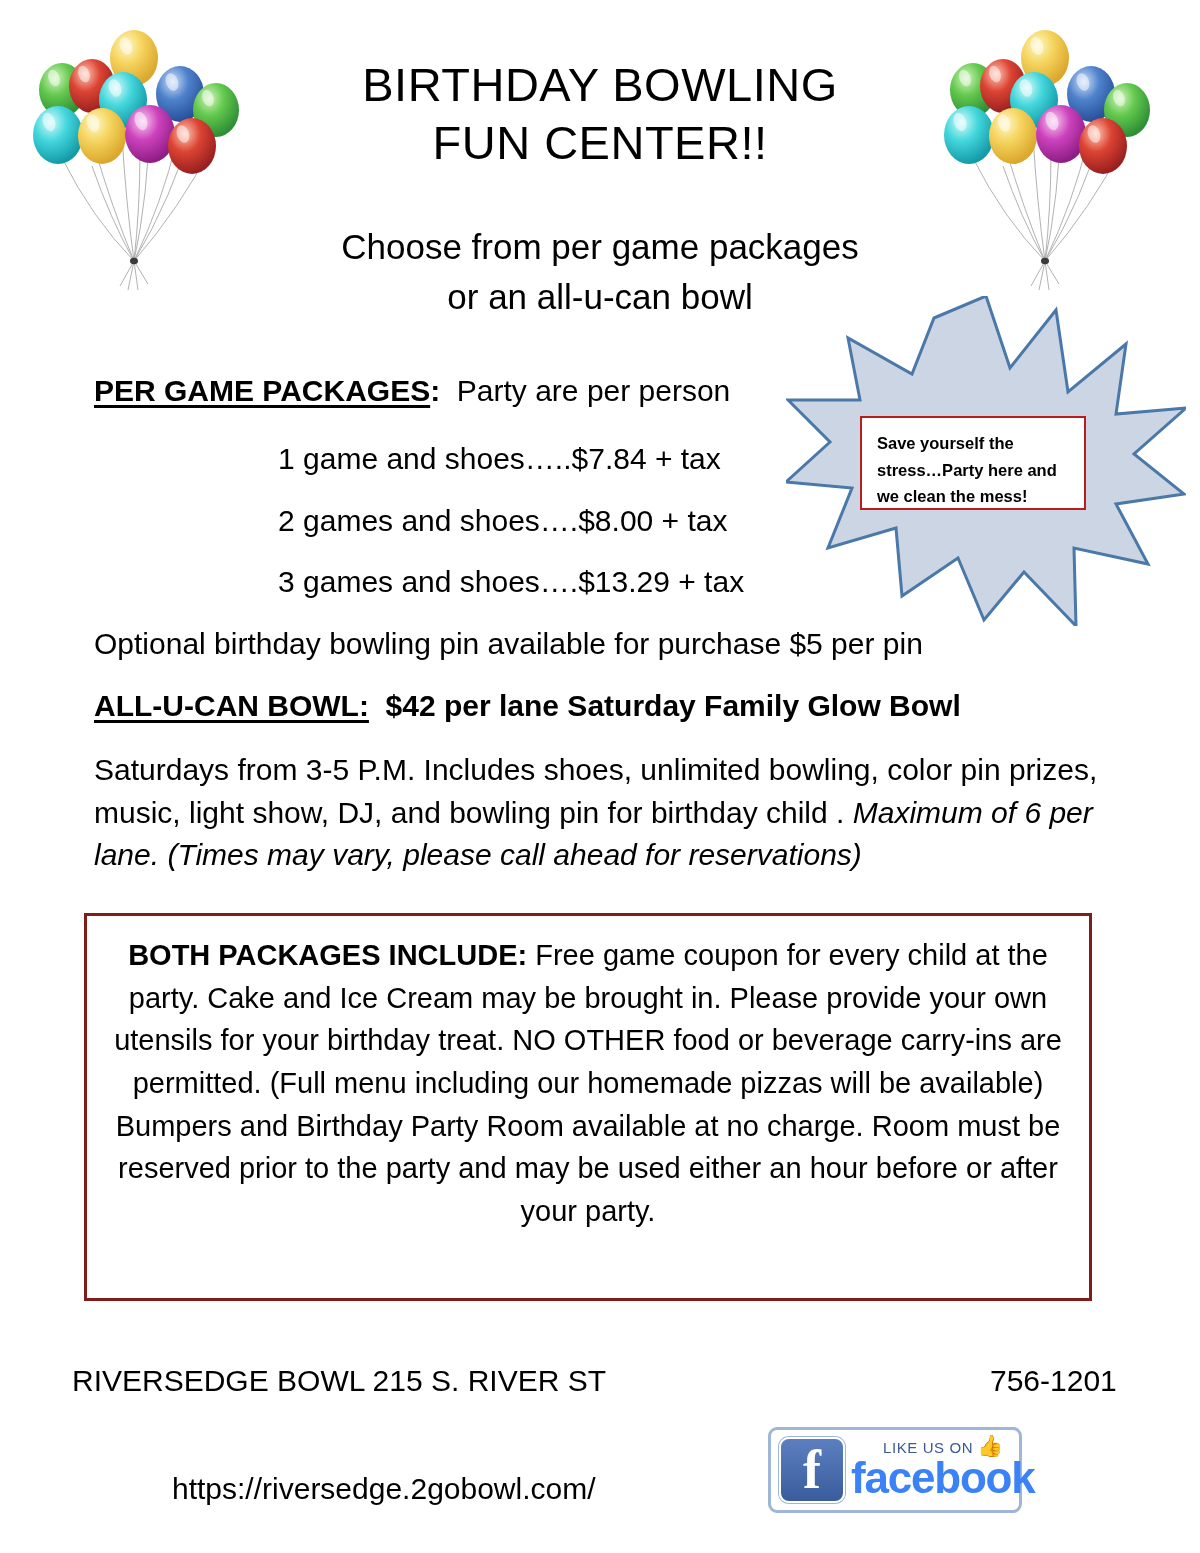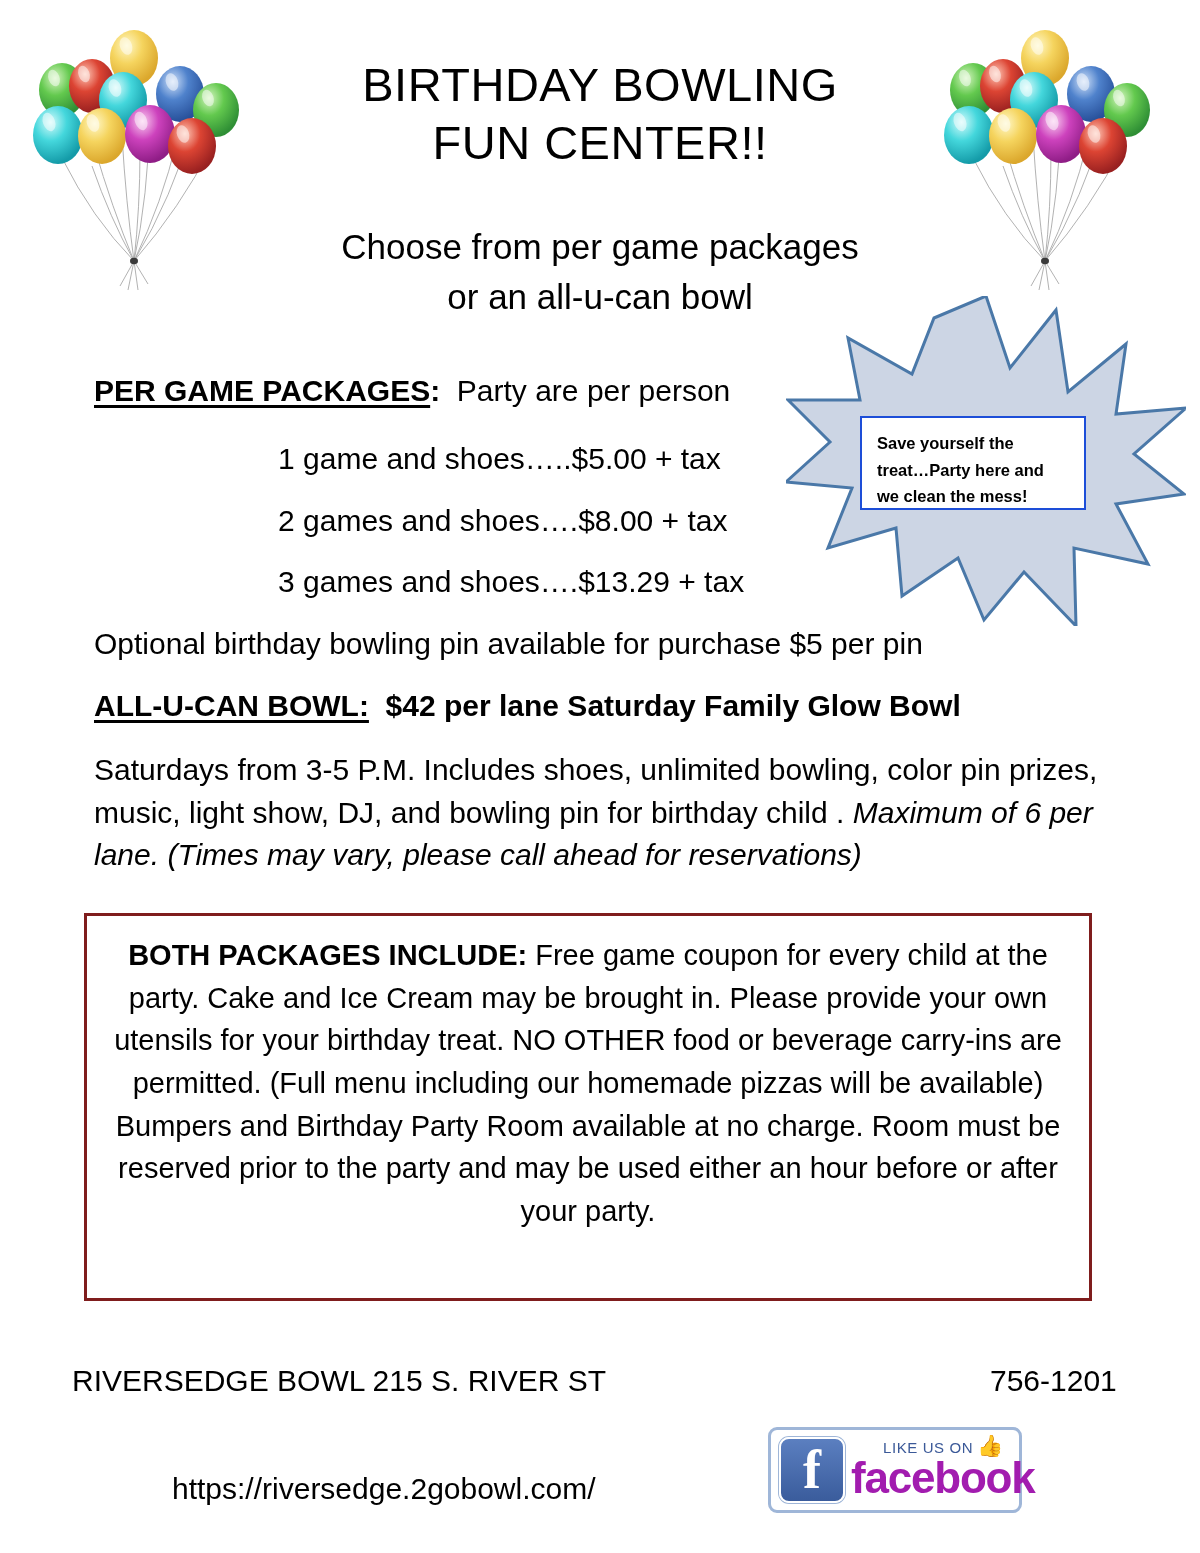--- a/index.html
+++ b/index.html
@@ -137,21 +137,21 @@
     width: 400px;
     height: 330px;
   }
   .callout svg { display: block; }
   .callout-box {
     position: absolute;
     left: 74px;
     top: 120px;
     width: 226px;
     height: 94px;
-    border: 2px solid #1d4ed8;
+    border: 2px solid #b91c1c;
     background: #ffffff;
     box-sizing: border-box;
     padding: 12px 0 0 15px;
     font-size: 16.5px;
     font-weight: bold;
     line-height: 1.62;
   }
 
   
   .addr {
@@ -226,21 +226,21 @@
     font-size: 21px;
     color: #3b5998;
     line-height: 1;
   }
   .fb-word {
     position: absolute;
     left: 80px;
     top: 26px;
     font-size: 44px;
     font-weight: bold;
-    color: #a21caf;
+    color: #3b82f6;
     letter-spacing: -1.2px;
     line-height: 1;
   }
 </style>
 </head>
 <body>
 
 <div class="balloons left">
   <svg viewBox="0 0 230 300" width="230" height="300" aria-hidden="true">
     <defs>
@@ -370,37 +370,37 @@
   <div class="title-line2">FUN CENTER!!</div>
 </div>
 
 <div class="subtitle">
   <div>Choose from per game packages</div>
   <div>or an all-u-can bowl</div>
 </div>
 
 <div class="sec pg-head"><u>PER GAME PACKAGES</u><span class="lead">:</span>&nbsp;&nbsp;<span>Party are per person</span></div>
 
-<div class="sec price-row price-1">1 game and shoes…..$5.00 + tax</div>
+<div class="sec price-row price-1">1 game and shoes…..$7.84 + tax</div>
 <div class="sec price-row price-2">2 games and shoes….$8.00 + tax</div>
 <div class="sec price-row price-3">3 games and shoes….$13.29 + tax</div>
 
 <div class="sec optional-line">Optional birthday bowling pin available for purchase $5 per pin</div>
 
 <div class="sec aucb-head"><u>ALL-U-CAN BOWL:</u>&nbsp;&nbsp;<span>$42 per lane Saturday Family Glow Bowl</span></div>
 
 <div class="sec aucb-body"><span>Saturdays from 3-5 P.M.   Includes shoes, unlimited bowling, color pin prizes, music, light show, DJ, and bowling pin for birthday child .  </span><span class="ital">Maximum of 6 per lane.  (Times may vary, please call ahead for reservations)</span></div>
 
 <div class="callout">
   <svg viewBox="0 0 400 330" width="400" height="330" aria-hidden="true">
     <polygon points="200,0 224,72 270,14 282,96 340,48 330,118 400,112 348,158 398,198 330,208 362,268 288,252 290,330 238,276 198,324 172,262 116,300 110,232 42,252 66,192 0,186 44,146 2,104 74,104 62,42 126,78 148,22" fill="#ccd5e4" stroke="#4a78a8" stroke-width="3" stroke-linejoin="miter"></polygon>
   </svg>
   <div class="callout-box">
     <div>Save yourself the</div>
-    <div>treat…Party here and</div>
+    <div>stress…Party here and</div>
     <div>we clean the mess!</div>
   </div>
 </div>
 
 <div class="both-box">
   <div class="both-inner"><b>BOTH PACKAGES INCLUDE:</b><span>  Free game coupon for every child at the party.   Cake and Ice Cream may be brought in. Please provide your own utensils for your birthday treat.   NO OTHER food or beverage carry-ins are permitted. (Full menu including our homemade pizzas will be available) Bumpers and Birthday Party Room available at no charge.  Room must be reserved prior to the party and may be used either an hour before or after your party.</span></div>
 </div>
 
 <div class="addr">RIVERSEDGE BOWL  215 S. RIVER ST</div>
 <div class="phone">756-1201</div>

